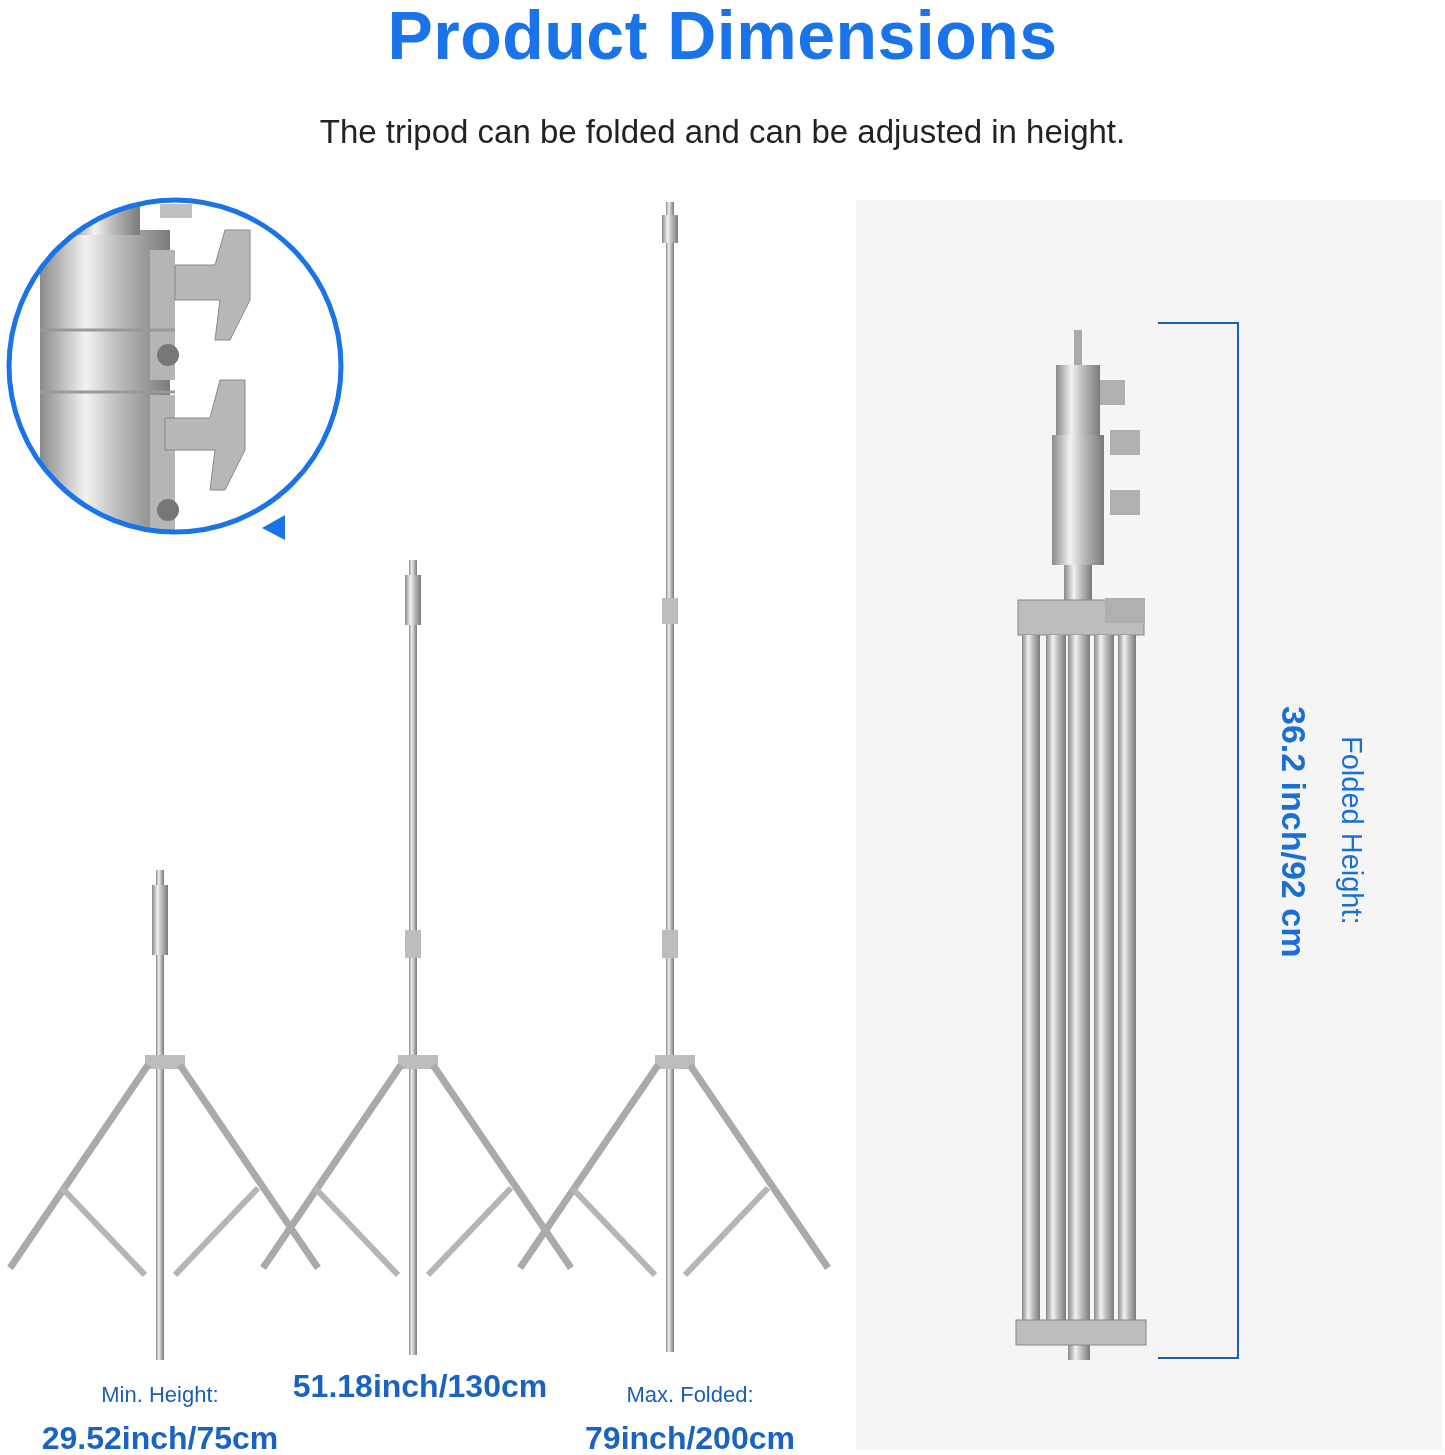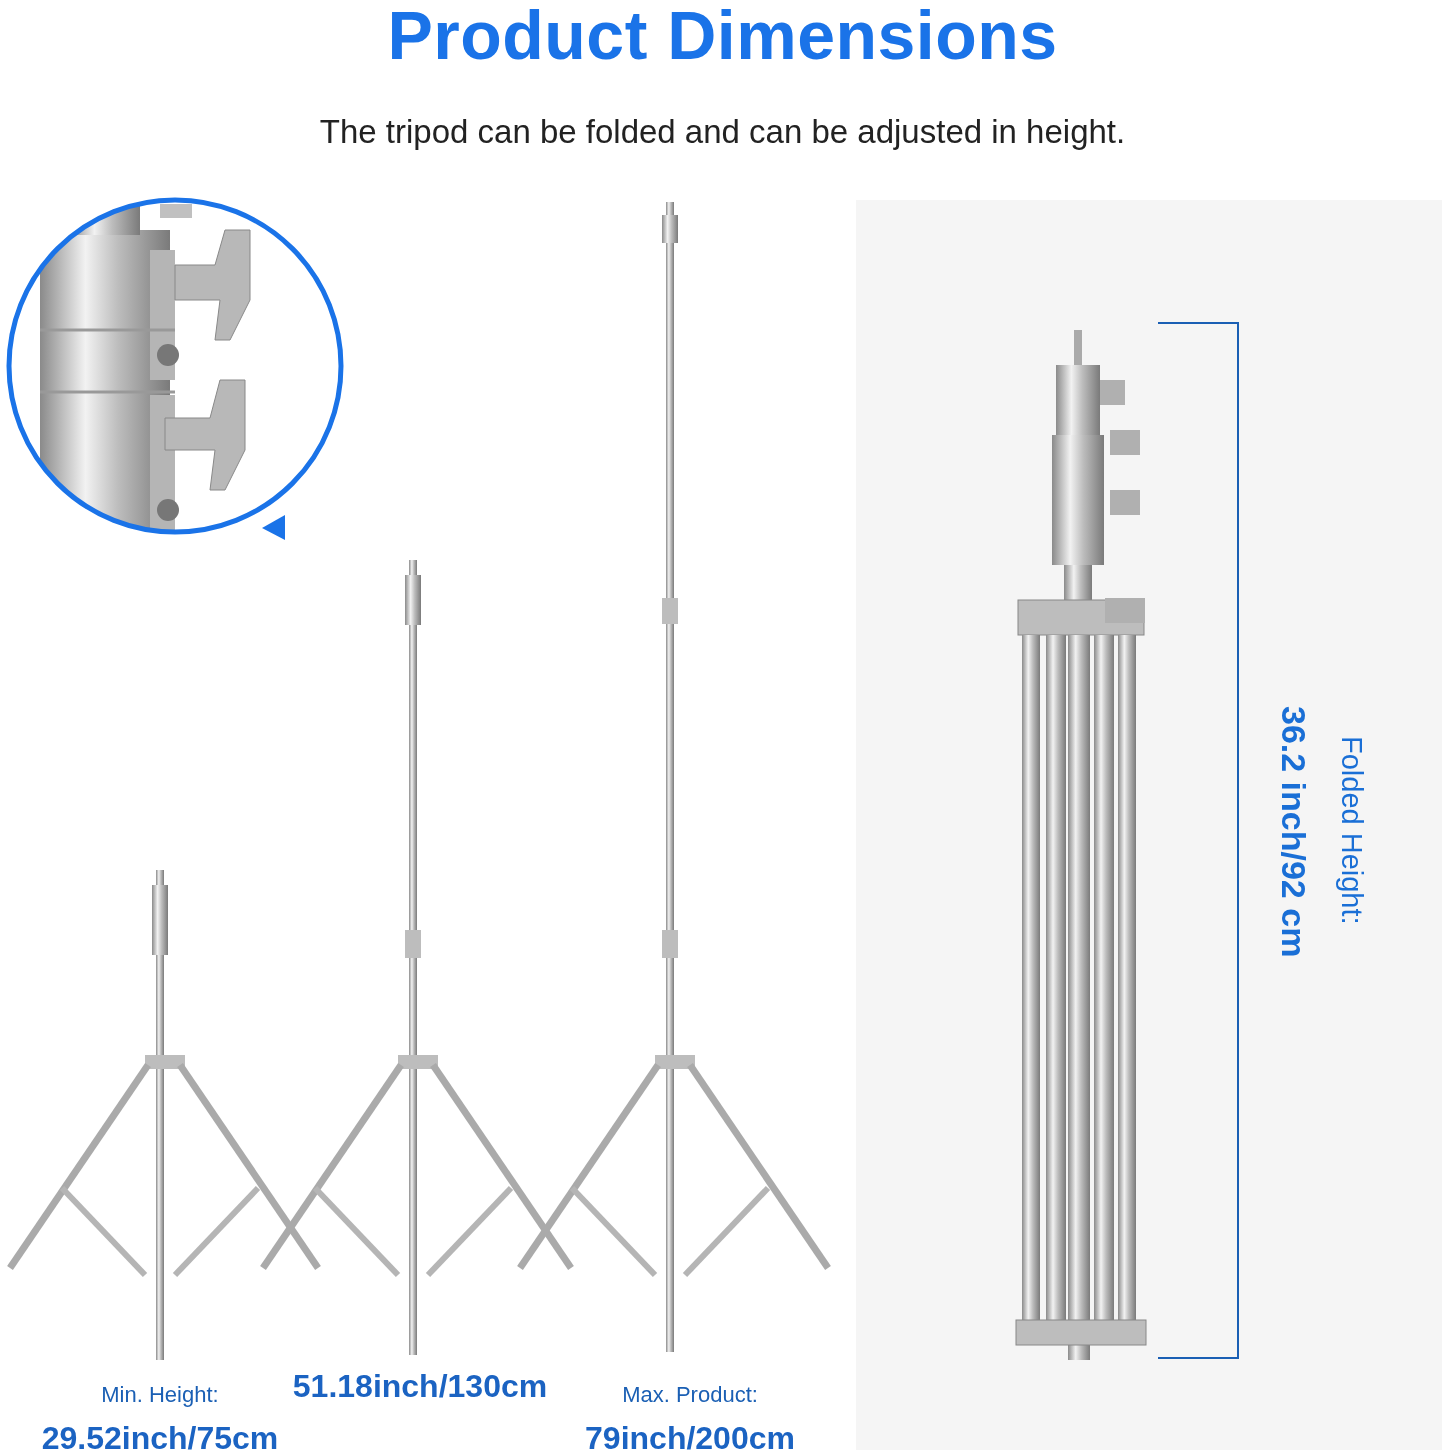--- a/index.html
+++ b/index.html
@@ -107,18 +107,18 @@
 
 <div class="lbl" style="left:30px; top:1382px; width:260px;">
   <div class="cap">Min. Height:</div>
   <div class="val">29.52inch/75cm</div>
 </div>
 <div class="lbl" style="left:290px; top:1330px; width:260px;">
   <div class="cap"></div>
   <div class="val">51.18inch/130cm</div>
 </div>
 <div class="lbl" style="left:560px; top:1382px; width:260px;">
-  <div class="cap">Max. Product:</div>
+  <div class="cap">Max. Folded:</div>
   <div class="val">79inch/200cm</div>
 </div>
 
 <div class="vtext vcap">Folded Height:</div>
 <div class="vtext vval">36.2 inch/92 cm</div>
 
 </body></html>

